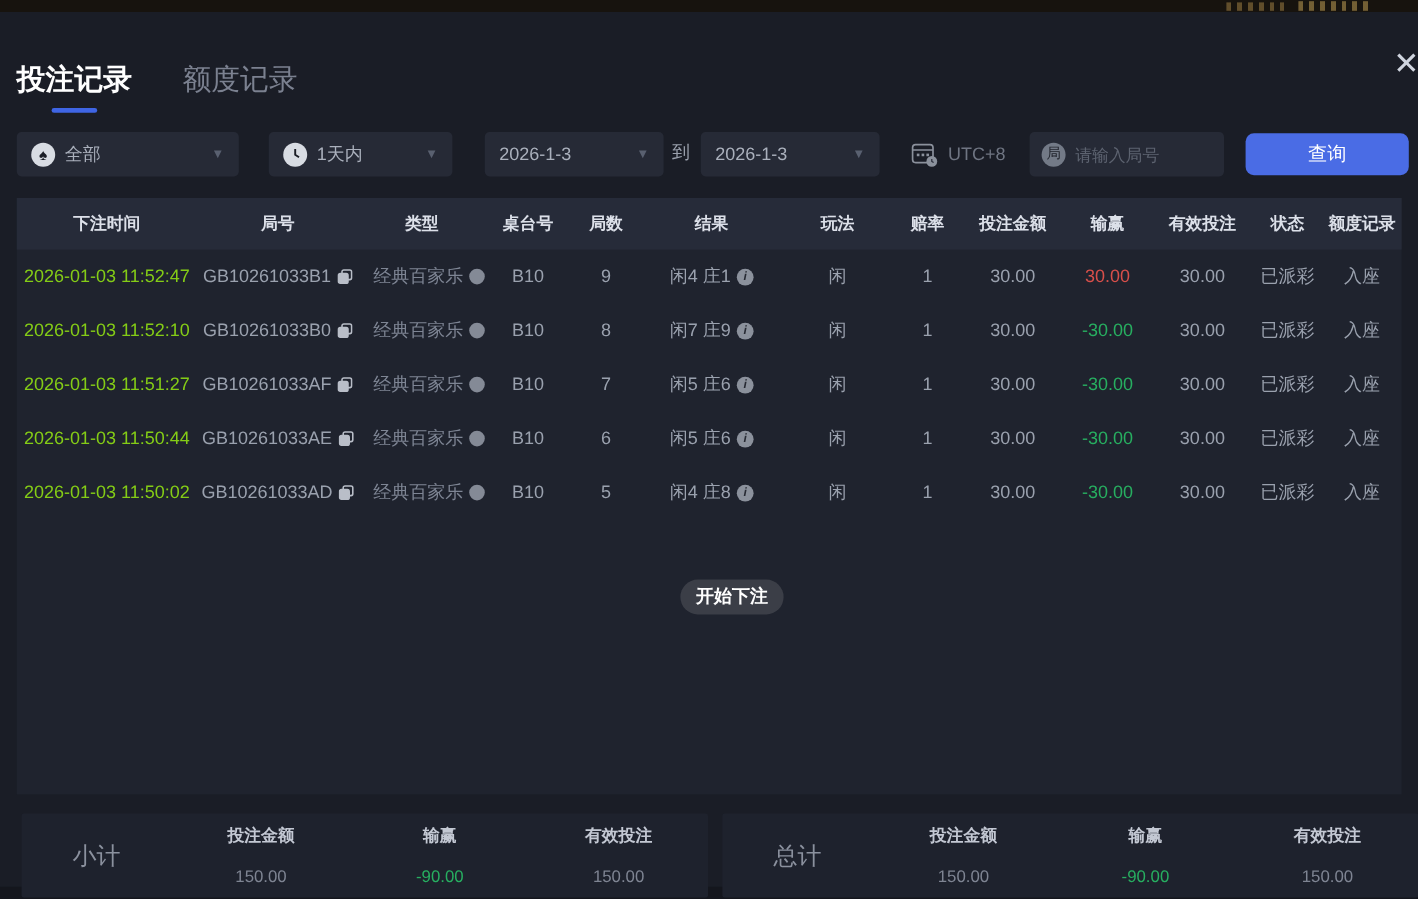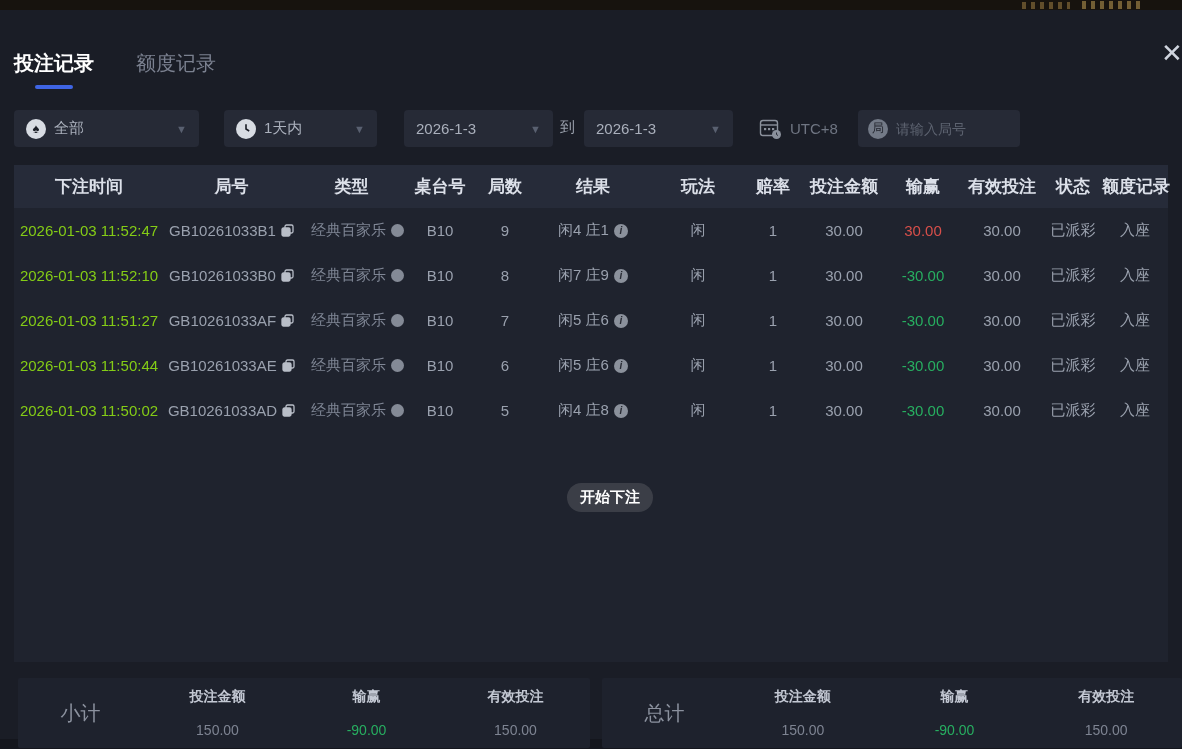--- a/index.html
+++ b/index.html
@@ -14,21 +14,21 @@
   .dash-b { position:absolute; top:1px; left:1082px; width:58px; height:8px;
             background:repeating-linear-gradient(90deg,#7d6738 0 4px,transparent 4px 9px); opacity:.9; }
 
   .modal { position:absolute; left:0; top:10px; width:1182px; height:729px; background:#1a1d26; }
 
   .close-btn { position:absolute; top:30px; right:-4px; width:28px; height:28px; cursor:pointer;
                color:#cfd4de; font-size:26px; line-height:26px; text-align:center; }
 
   
   .tabs { position:absolute; left:14px; top:40px; display:flex; gap:42px; }
-  .tab { position:relative; font-size:20px; color:#7b8190; cursor:pointer; padding-bottom:12px; }
+  .tab { position:relative; font-size:24px; color:#7b8190; cursor:pointer; padding-bottom:12px; }
   .tab.active { color:#ffffff; font-weight:bold; }
   .tab.active::after { content:""; position:absolute; left:50%; transform:translateX(-50%);
                        bottom:0; width:38px; height:4px; border-radius:2px; background:#3f65e4; }
 
   
   .filters { position:absolute; left:0; top:100px; width:1182px; height:37px; }
   .sel { position:absolute; height:37px; background:#262a36; border-radius:4px; display:flex;
          align-items:center; padding:0 12px; color:#aab0bc; font-size:15px; cursor:pointer; }
   .sel .chev { margin-left:auto; color:#596070; font-size:11px; }
   .sel-game { left:14px;  width:185px; }
@@ -45,21 +45,21 @@
                font-size:12px; display:flex; align-items:center; justify-content:center; margin-right:8px; flex:0 0 auto;}
   .round-box input { background:transparent; border:none; outline:none; color:#aab0bc; font-size:14px; width:110px; }
   .round-box input::placeholder { color:#5d6370; }
   .query-btn { position:absolute; left:1038px; top:1px; width:136px; height:35px; background:#4a6ce5;
                border:none; border-radius:7px; color:#ffffff; font-size:16px; cursor:pointer; }
 
   
   .panel { position:absolute; left:14px; top:155px; width:1154px; height:497px; background:#1f232e; }
   .grid-row { display:grid; grid-template-columns:150px 135px 105px 72px 58px 118px 92px 58px 84px 74px 84px 58px 66px; }
   .thead { height:43px; background:#262b39; align-items:center; }
-  .th { text-align:center; color:#dce0e9; font-size:17px; font-weight:bold; white-space:nowrap; }
+  .th { text-align:center; color:#dce0e9; font-size:14px; font-weight:bold; white-space:nowrap; }
   .tr { height:45px; align-items:center; }
   .td { text-align:center; color:#9aa1ae; font-size:15px; white-space:nowrap;
         display:flex; align-items:center; justify-content:center; gap:5px; }
   .td.time { color:#84cc16; }
   .td.type { color:#7e8594;justify-content:flex-end; }
   .td.win  { color:#d74f4a; }
   .td.loss { color:#27ae60; }
   .copy { width:13px; height:13px; cursor:pointer; }
   .copy rect { fill:none; stroke:#b9bec8; stroke-width:1.3; }
   .copy rect.f { fill:#b9bec8; }
@@ -139,20 +139,21 @@
           <rect class="fill" x="14" y="12" width="2.2" height="2.2"></rect>
           <circle class="fill" cx="18.5" cy="18.5" r="4.5" stroke="none"></circle>
           <path d="M18.5 16.5 v2 l1.5 1" stroke="#262a36" fill="none"></path>
         </svg>
         <span>UTC+8</span>
       </div>
       <div class="round-box">
         <span class="round-ico">局</span>
         <input type="text" placeholder="请输入局号" style="">
       </div>
+      <button class="query-btn">查询</button>
     </div>
 
     <div class="panel">
       <div class="grid-row thead">
           <div class="th">下注时间</div>
           <div class="th">局号</div>
           <div class="th">类型</div>
           <div class="th">桌台号</div>
           <div class="th">局数</div>
           <div class="th">结果</div>

